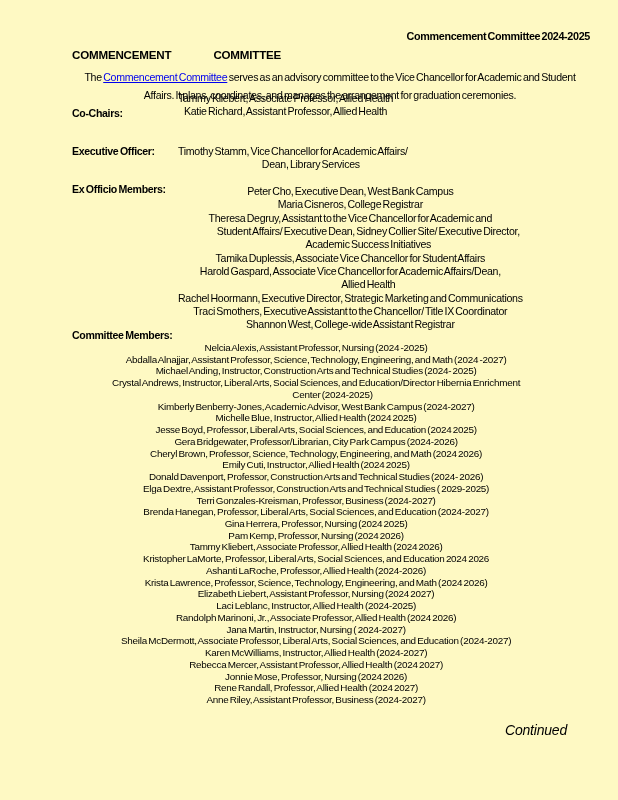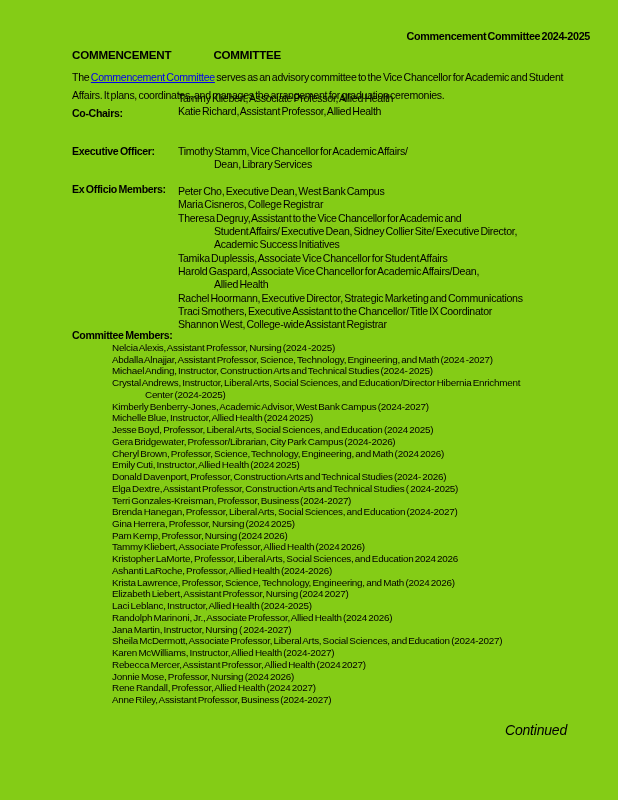--- a/index.html
+++ b/index.html
@@ -1,22 +1,23 @@
 <!DOCTYPE html>
 <html><head>
 <meta charset="utf-8">
 <style>
   html,body{margin:0;padding:0;background:#fff;}
   .page{
     position:relative;
     width:618px;height:800px;
-    background:#84cc16;
+    background:#fef9c3;
     color:#000;
     font-family:"Liberation Sans", sans-serif;
     overflow:hidden;
+    text-align:center;
   }
   .abs{position:absolute;}
   
   .hdr-right{
     top:30px;right:28px;
     font-size:10.8px;font-weight:bold;
     letter-spacing:-0.35px;word-spacing:-1.4px;
     white-space:nowrap;
   }
   .title{
@@ -109,21 +110,21 @@
       <div class="tline">Michael Anding, Instructor, Construction Arts and Technical Studies (2024- 2025)</div>
       <div class="tline">Crystal Andrews, Instructor, Liberal Arts, Social Sciences, and Education/Director Hibernia Enrichment</div>
       <div class="tline ind1">Center (2024-2025)</div>
       <div class="tline">Kimberly Benberry-Jones, Academic Advisor, West Bank Campus (2024-2027)</div>
       <div class="tline">Michelle Blue, Instructor, Allied Health (2024  2025)</div>
       <div class="tline">Jesse Boyd, Professor, Liberal Arts, Social Sciences, and Education (2024 2025)</div>
       <div class="tline">Gera Bridgewater, Professor/Librarian, City Park Campus (2024-2026)</div>
       <div class="tline">Cheryl Brown, Professor, Science, Technology, Engineering, and Math (2024  2026)</div>
       <div class="tline">Emily Cuti, Instructor, Allied Health (2024 2025)</div>
       <div class="tline">Donald Davenport, Professor, Construction Arts and Technical Studies (2024-  2026)</div>
-      <div class="tline">Elga Dextre, Assistant  Professor, Construction Arts and Technical Studies ( 2024-2025)</div>
+      <div class="tline">Elga Dextre, Assistant  Professor, Construction Arts and Technical Studies ( 2029-2025)</div>
       <div class="tline">Terri Gonzales-Kreisman, Professor, Business (2024-2027)</div>
       <div class="tline">Brenda Hanegan, Professor, Liberal Arts, Social Sciences, and Education (2024-2027)</div>
       <div class="tline">Gina Herrera, Professor, Nursing (2024  2025)</div>
       <div class="tline">Pam Kemp, Professor, Nursing (2024 2026)</div>
       <div class="tline">Tammy Kliebert, Associate Professor, Allied Health (2024 2026)</div>
       <div class="tline">Kristopher LaMorte, Professor, Liberal Arts, Social Sciences, and Education 2024 2026</div>
       <div class="tline">Ashanti LaRoche, Professor, Allied Health (2024-2026)</div>
       <div class="tline">Krista Lawrence, Professor, Science, Technology, Engineering, and Math (2024 2026)</div>
       <div class="tline">Elizabeth Liebert, Assistant Professor, Nursing (2024 2027)</div>
       <div class="tline">Laci Leblanc, Instructor, Allied Health (2024-2025)</div>

